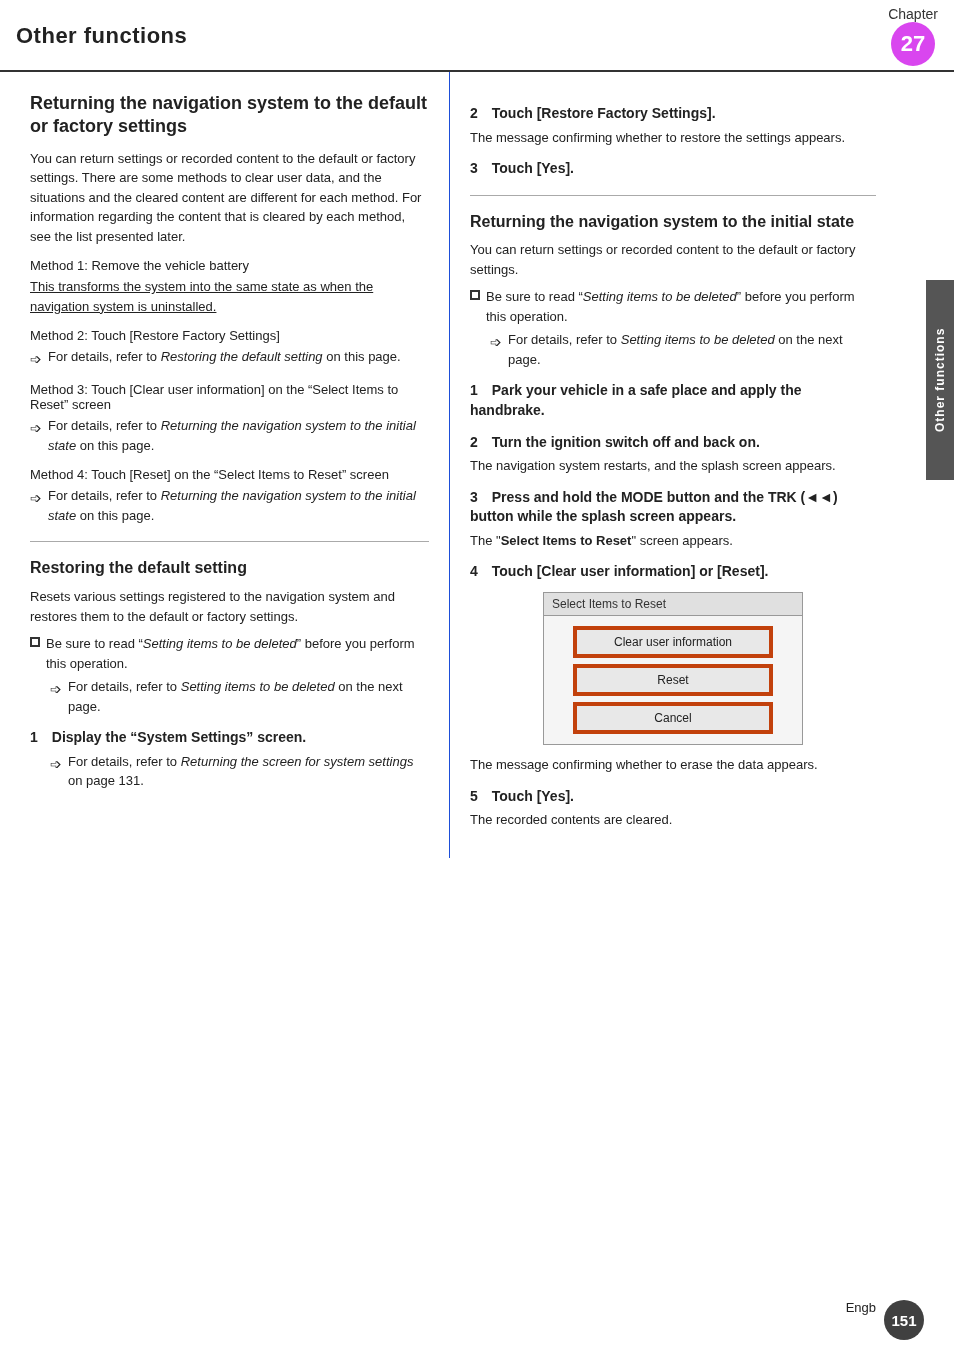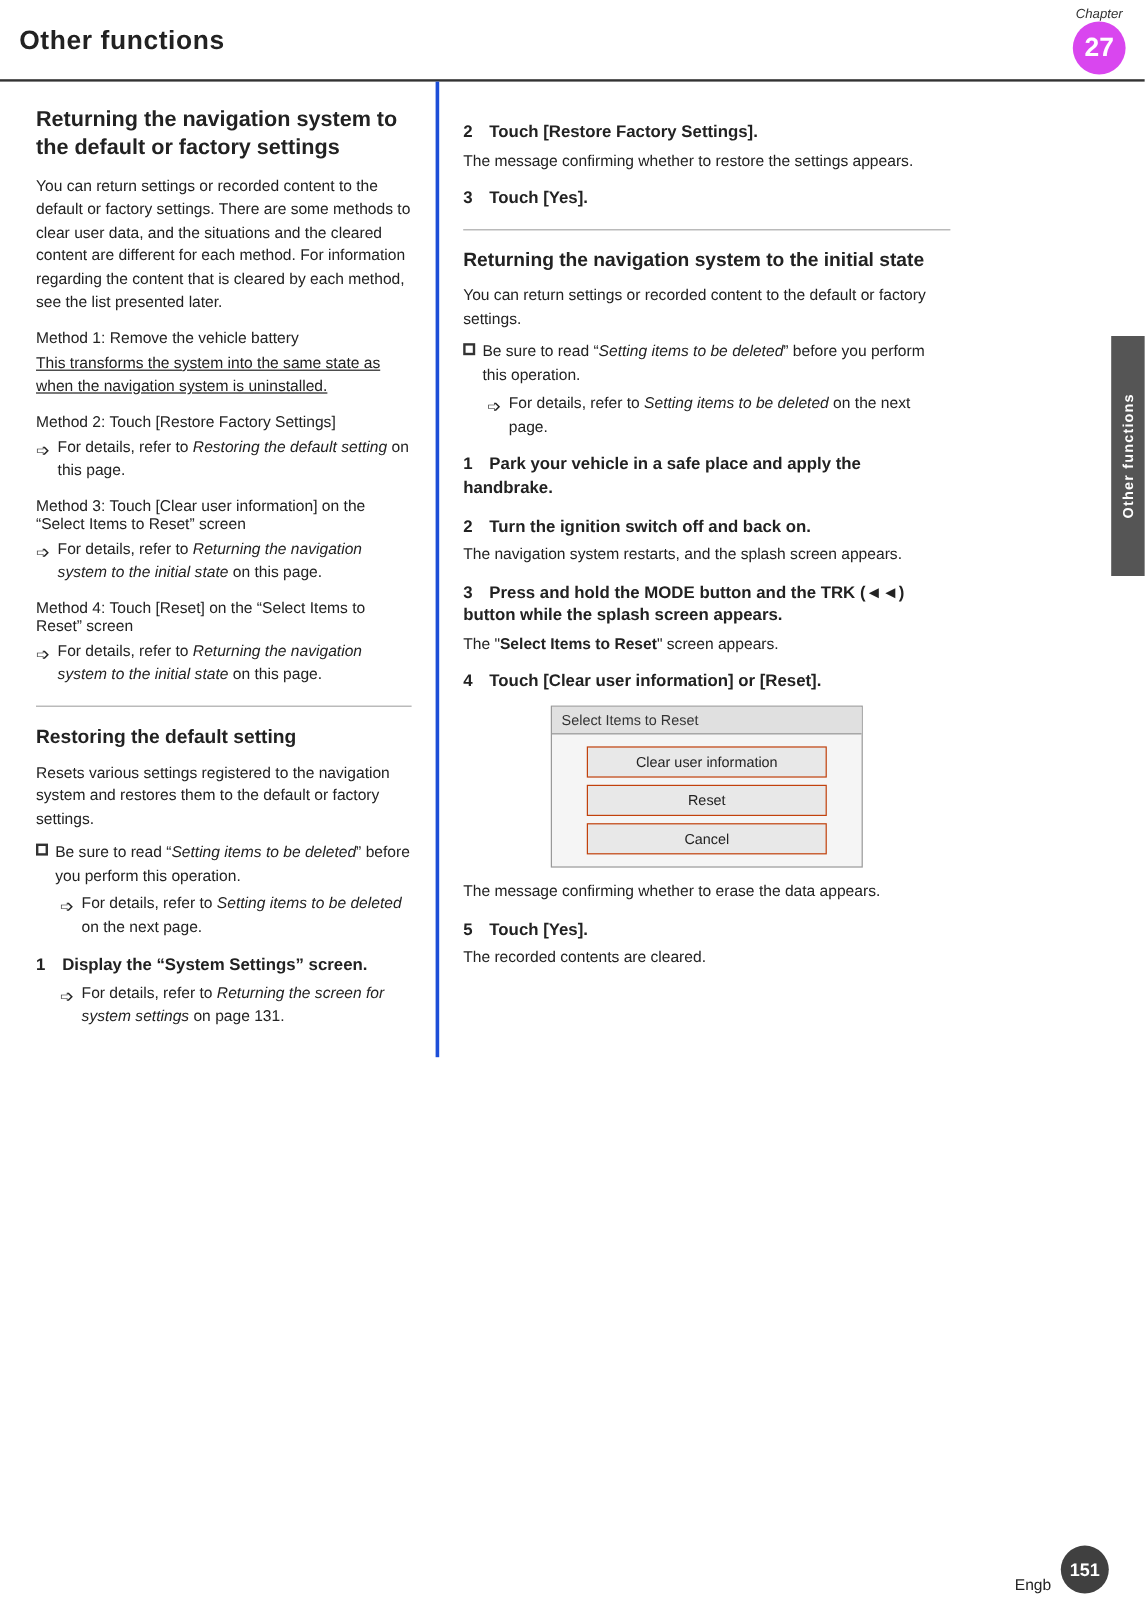--- a/index.html
+++ b/index.html
@@ -26,23 +26,22 @@
       font-weight: bold;
       letter-spacing: 0.5px;
     }
     .chapter-box {
       display: flex;
       flex-direction: column;
       align-items: center;
       font-size: 11px;
     }
     .chapter-label {
-      font-size: 11px;
+      font-size: 14px;
       color: #333;
-      font-style: italic;
     }
     .chapter-num {
       background: #d946ef;
       color: #fff;
       font-size: 22px;
       font-weight: bold;
       border-radius: 50%;
       width: 44px;
       height: 44px;
       display: flex;
@@ -72,23 +71,23 @@
       justify-content: center;
     }
 
     
     .content-area {
       display: flex;
       padding: 0;
     }
 
     .left-col {
-      width: 366px;
+      width: 450px;
       padding: 20px 20px 20px 30px;
-      border-right: 3px solid #1d4ed8;
+      border-right: 1px solid #1d4ed8;
     }
 
     .right-col {
       width: 476px;
       padding: 20px 50px 20px 20px;
     }
 
     
     .section-title {
       font-size: 18px;
@@ -183,36 +182,36 @@
     }
     .screenshot-body {
       padding: 10px 0;
       display: flex;
       flex-direction: column;
       align-items: center;
       gap: 6px;
     }
     .screenshot-btn {
       background: #e8e8e8;
-      border: 1px solid #c2410c;
+      border: 4px solid #c2410c;
       width: 200px;
       text-align: center;
       padding: 5px 0;
       font-size: 12px;
       color: #222;
       cursor: pointer;
     }
 
     
     .footer {
       position: absolute;
-      bottom: 24px;
+      bottom: 12px;
       right: 30px;
       display: flex;
-      align-items: flex-end;
+      align-items: flex-start;
       gap: 8px;
     }
     .footer-lang {
       font-size: 13px;
     }
     .footer-page {
       background: #404040;
       color: #fff;
       border-radius: 50%;
       width: 40px;

